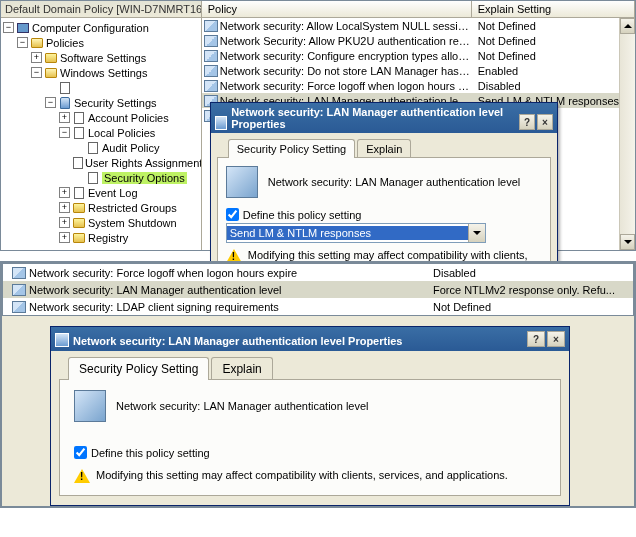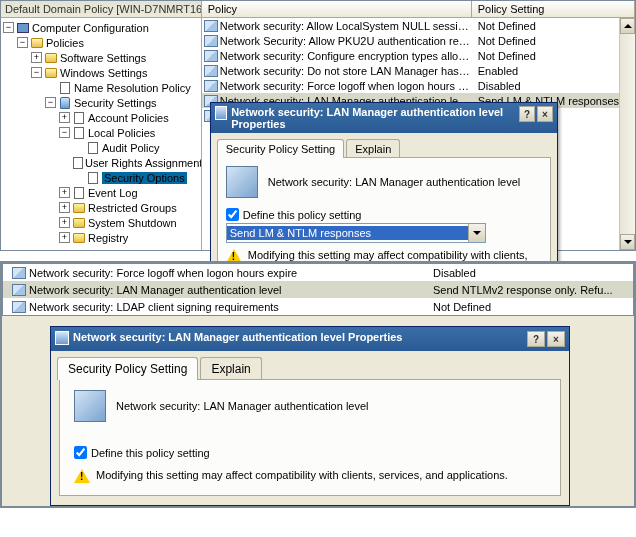--- a/index.html
+++ b/index.html
@@ -12,39 +12,39 @@
 .tree-node { white-space: nowrap; display: flex; align-items: center; height: 15px; }
 .tree-node .exp { width: 11px; height: 11px; border: 1px solid #808080; display: inline-flex; align-items: center; justify-content: center; font-size: 9px; margin-right: 2px; background: #fff; color: #000; line-height: 1; cursor: pointer; }
 .tree-node .noexp { width: 13px; display: inline-block; }
 .tree-node .ticon { width: 14px; height: 14px; display: inline-flex; align-items: center; justify-content: center; margin-right: 2px; }
 .folder { width: 12px; height: 10px; background: linear-gradient(#fef49c,#e6c14e); border: 1px solid #b8860b; border-radius: 1px; }
 .folder-open { width: 12px; height: 10px; background: linear-gradient(#fff5b5,#e6c14e); border: 1px solid #b8860b; border-radius: 1px; position: relative; }
 .computer { width: 12px; height: 10px; background: #6699cc; border: 1px solid #336; }
 .scroll-i { width: 10px; height: 12px; background: linear-gradient(90deg,#fff,#ccc); border: 1px solid #666; }
 .lock-i { width: 10px; height: 12px; background: linear-gradient(#d4e5f7,#6b9bd1); border: 1px solid #3b6a9c; border-radius: 2px 2px 0 0; }
 .page-i { width: 10px; height: 12px; background: #fff; border: 1px solid #666; }
-.sel { background: #0369a1; padding: 0 2px; }
+.sel { background: #bef264; padding: 0 2px; }
 .list-panel { flex: 1; display: flex; flex-direction: column; position: relative; }
 .list-header { display: flex; background: linear-gradient(#fefefe,#ece9d8); border-bottom: 1px solid #aca899; }
 .list-header .col { padding: 2px 6px; border-right: 1px solid #aca899; }
 .col-policy { width: 270px; }
 .col-setting { flex: 1; }
 .list-body { flex: 1; overflow: hidden; }
 .list-row { display: flex; height: 15px; align-items: center; white-space: nowrap; }
 .list-row.selrow { background: #d8d8c8; }
 .list-row .ri { width: 18px; display: inline-flex; justify-content: center; }
 .list-row .rtxt { width: 252px; overflow: hidden; text-overflow: ellipsis; }
 .list-row .rset { padding-left: 6px; overflow: hidden; }
 .dbl-i { display: inline-block; width: 14px; height: 12px; background: linear-gradient(135deg,#d4e5f7 50%,#a4c5e7 50%); border: 1px solid #5b7a99; }
 .dialog { position: absolute; left: 8px; top: 101px; width: 348px; border: 1px solid #0a246a; background: #ece9d8; box-shadow: 2px 2px 3px rgba(0,0,0,.3); }
-.dialog-title { background: linear-gradient(#3a6ea5,#2a5a95); color: #fff; padding: 3px 4px; display: flex; align-items: flex-start; font-weight: bold; }
+.dialog-title { background: linear-gradient(#3a6ea5,#2a5a95); color: #fff; padding: 3px 4px; display: flex; align-items: flex-end; font-weight: bold; }
 .dialog-title .dt-icon { width: 14px; height: 14px; background: linear-gradient(#d4e5f7,#6b9bd1); border: 1px solid #fff; margin-right: 4px; }
 .dialog-title .spacer { flex: 1; }
 .win-btn { width: 18px; height: 16px; background: linear-gradient(#f5f3ea,#d6d2be); border: 1px solid #aca899; display: inline-flex; align-items: center; justify-content: center; margin-left: 2px; font-size: 10px; font-family: Arial; color: #333; cursor: pointer; }
-.tab-strip { display: flex; padding: 6px 6px 0 6px; }
+.tab-strip { display: flex; padding: 6px 6px 0 6px; margin-left: 11px; }
 .tab { padding: 3px 8px; border: 1px solid #aca899; border-bottom: none; background: #ece9d8; border-radius: 3px 3px 0 0; margin-right: 2px; cursor: pointer; }
 .tab.active { background: #fcfcfa; position: relative; z-index: 2; }
 .tab-body { margin: 0 6px 6px 6px; border: 1px solid #aca899; background: #fcfcfa; padding: 8px; position: relative; top: -1px; }
 .desc-row { display: flex; align-items: center; margin-bottom: 10px; }
 .big-icon { width: 32px; height: 32px; background: linear-gradient(135deg,#d4e5f7,#7aa4ce); border: 1px solid #5b7a99; margin-right: 10px; }
 .check-row { display: flex; align-items: center; }
 .check-row input { margin-right: 4px; }
 .dropdown { width: 260px; height: 20px; border: 1px solid #7f9db9; background: #fff; display: flex; align-items: center; margin-top: 2px; cursor: pointer; }
 .dropdown .dd-text { flex: 1; background: #316ac5; color: #fff; padding: 1px 3px; }
 .dropdown .dd-btn { width: 17px; height: 18px; background: linear-gradient(#f5f3ea,#d6d2be); border-left: 1px solid #aca899; display: flex; align-items: center; justify-content: center; }
@@ -108,21 +108,20 @@
             <span class="ticon">
               <span class="folder-open"></span>
             </span>
             <span>Windows Settings</span>
           </div>
       <div class="tree-node" style="padding-left:42px">
             <span class="noexp"></span>
             <span class="ticon">
               <span class="page-i"></span>
             </span>
-            <span>Name Resolution Policy</span>
           </div>
       <div class="tree-node" style="padding-left:42px">
             <span class="exp">−</span>
             <span class="ticon">
               <span class="lock-i"></span>
             </span>
             <span>Security Settings</span>
           </div>
       <div class="tree-node" style="padding-left:56px">
             <span class="exp">+</span>
@@ -187,21 +186,21 @@
             </span>
             <span>Registry</span>
           </div>
 
     </div>
   </div>
 
   <div class="list-panel">
     <div class="list-header">
       <div class="col col-policy">Policy</div>
-      <div class="col col-setting">Policy Setting</div>
+      <div class="col col-setting">Explain Setting</div>
     </div>
     <div style="display:flex;flex:1">
     <div class="list-body" style="flex:1" id="list1">
             <div class="list-row">
               <span class="ri">
                 <span class="dbl-i"></span>
               </span>
               <span class="rtxt">Network security: Allow LocalSystem NULL session fallback</span>
               <span class="rset">Not Defined</span>
             </div>
@@ -308,21 +307,21 @@
           <span class="dbl-i"></span>
         </span>
         <span class="rtxt2">Network security: Force logoff when logon hours expire</span>
         <span class="rset2">Disabled</span>
       </div>
       <div class="list-row2 selrow">
         <span class="ri2">
           <span class="dbl-i"></span>
         </span>
         <span class="rtxt2">Network security: LAN Manager authentication level</span>
-        <span class="rset2">Send NTLMv2 response only. Refu...</span>
+        <span class="rset2">Force NTLMv2 response only. Refu...</span>
       </div>
       <div class="list-row2">
         <span class="ri2">
           <span class="dbl-i"></span>
         </span>
         <span class="rtxt2">Network security: LDAP client signing requirements</span>
         <span class="rset2">Not Defined</span>
       </div>
     </div>
 

